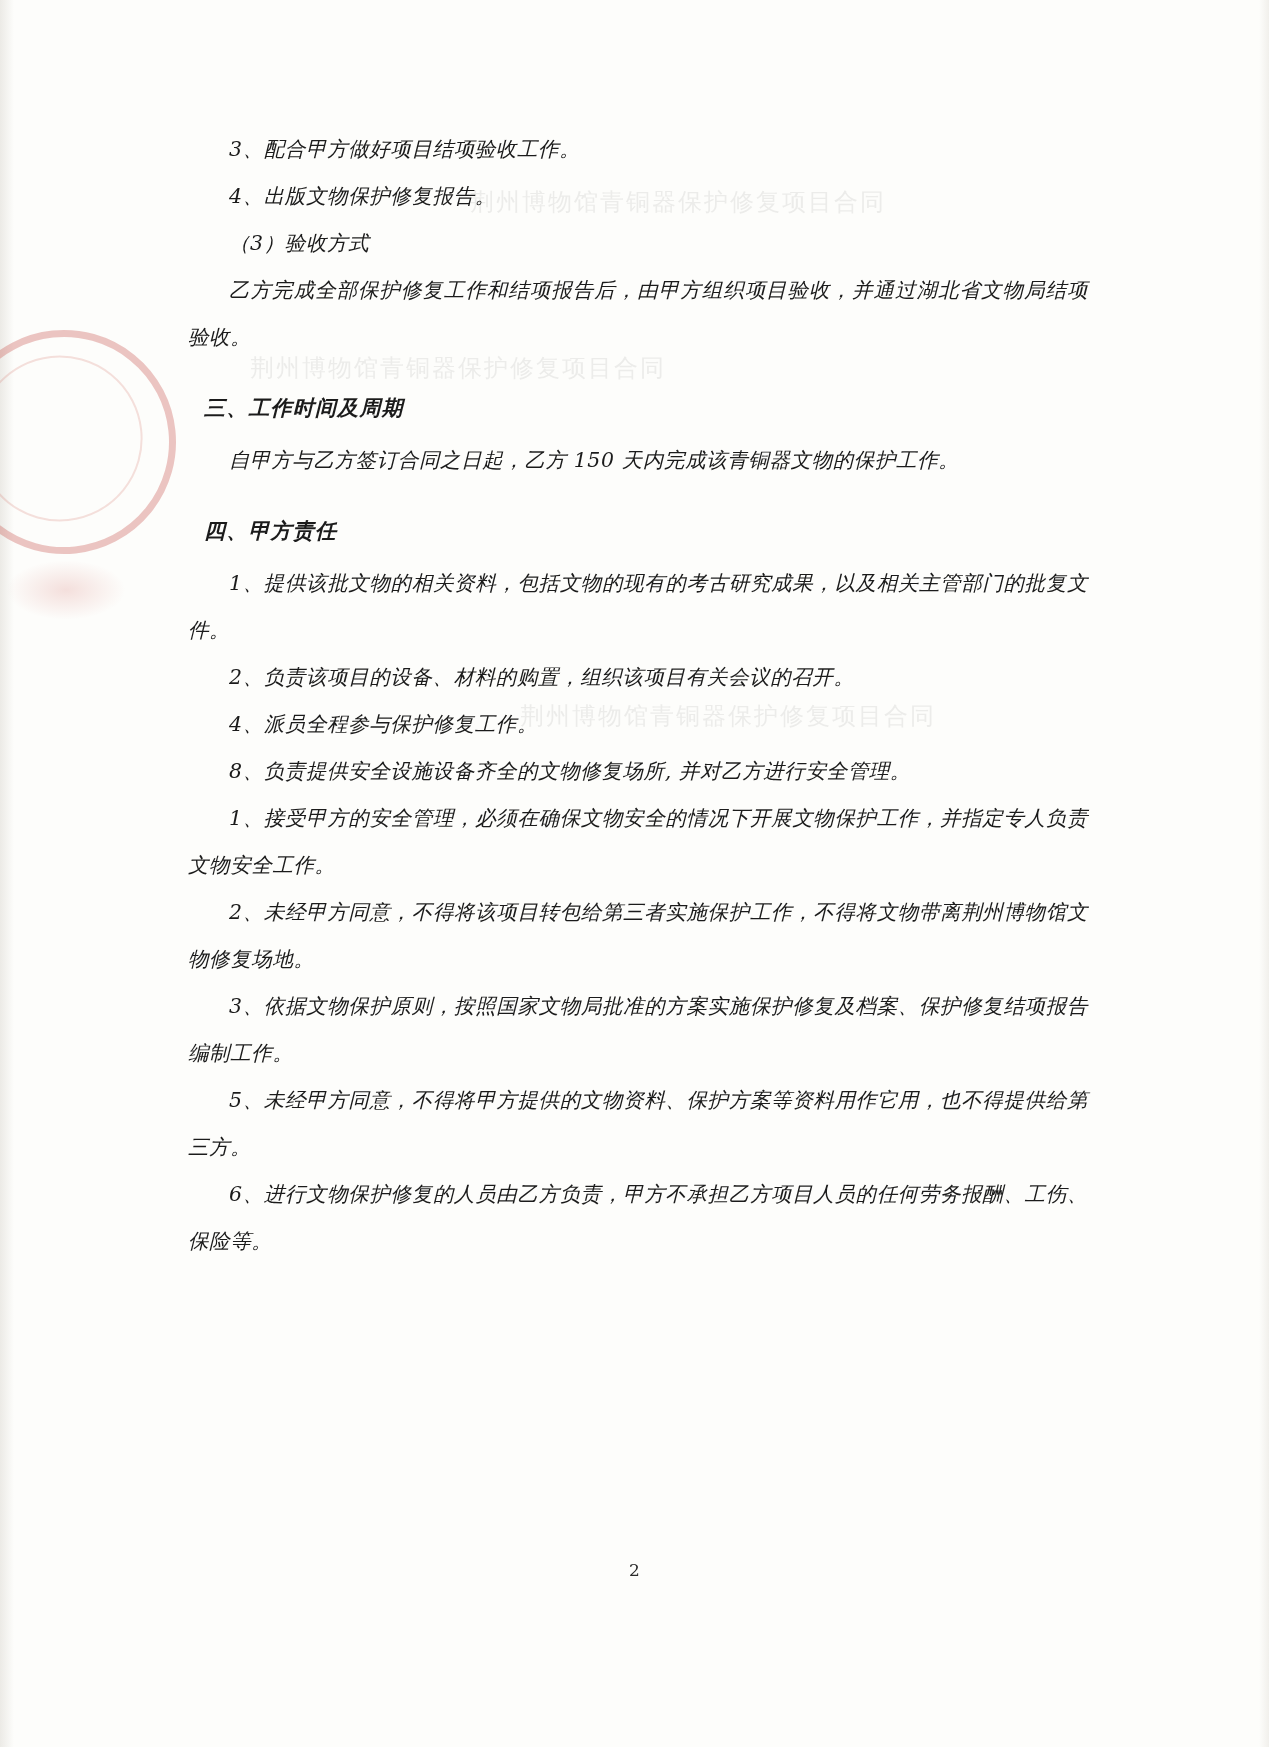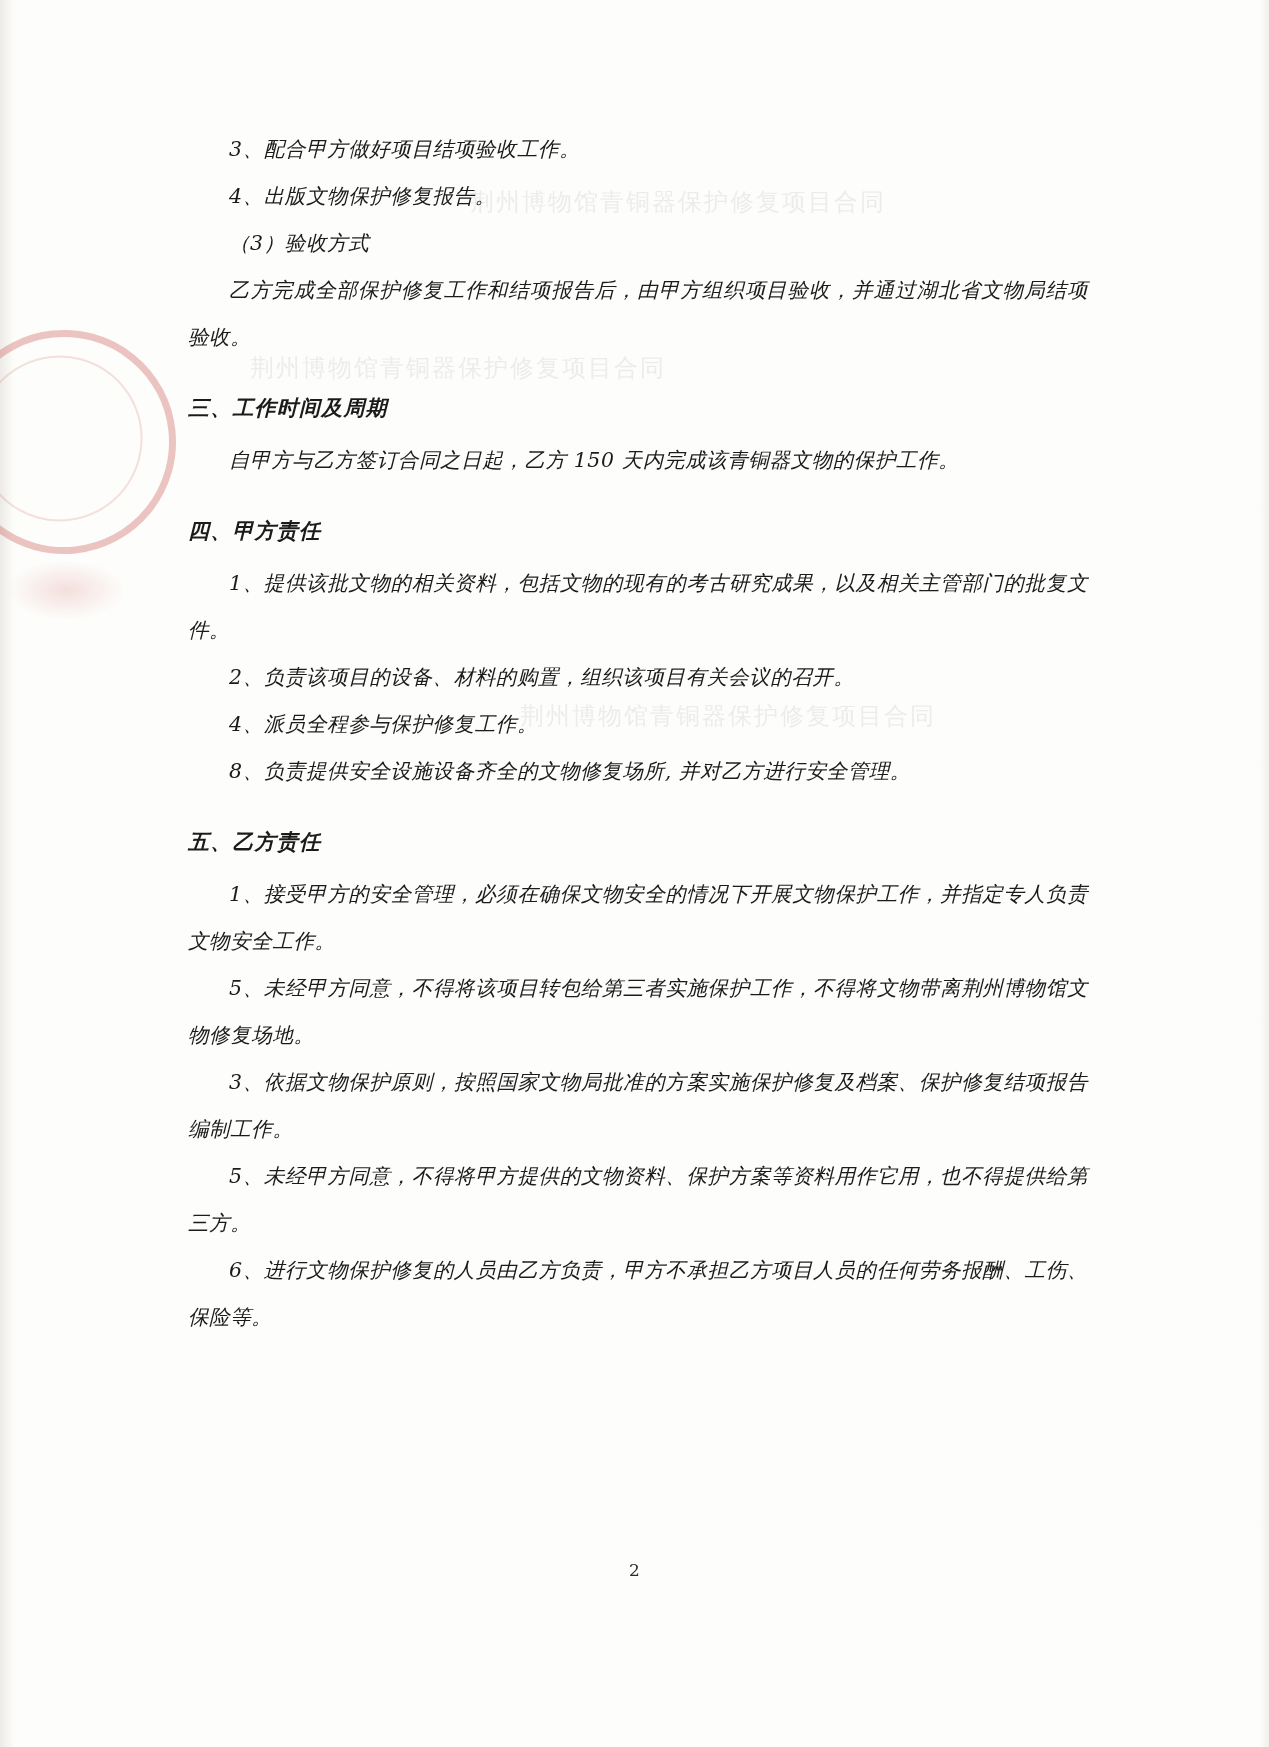--- a/index.html
+++ b/index.html
@@ -85,21 +85,21 @@
   p.body-line {
     margin: 0 0 0 0;
     font-size: 20.5px;
     line-height: 47px;
     letter-spacing: .6px;
     text-align: justify;
   }
   p.indent2 { text-indent: 2em; }
 
   h2.section {
-    margin: 24px 0 6px 0;
+    margin: 24px 0 6px 16px;
     font-size: 21px;
     line-height: 46px;
     font-weight: bold;
     letter-spacing: 1.2px;
     font-family: "DejaVu Sans", "Liberation Sans", sans-serif;
   }
 
   .page-number {
     position: absolute;
     left: 0;
@@ -136,23 +136,22 @@
 
     <h2 class="section">三、工作时间及周期</h2>
     <p class="body-line indent2">自甲方与乙方签订合同之日起，乙方 150 天内完成该青铜器文物的保护工作。</p>
 
     <h2 class="section">四、甲方责任</h2>
     <p class="body-line indent2">1、提供该批文物的相关资料，包括文物的现有的考古研究成果，以及相关主管部门的批复文件。</p>
     <p class="body-line indent2">2、负责该项目的设备、材料的购置，组织该项目有关会议的召开。</p>
     <p class="body-line indent2">4、派员全程参与保护修复工作。</p>
     <p class="body-line indent2">8、负责提供安全设施设备齐全的文物修复场所, 并对乙方进行安全管理。</p>
 
-    <h2 class="section">五、乙方责任</h2>
     <p class="body-line indent2">1、接受甲方的安全管理，必须在确保文物安全的情况下开展文物保护工作，并指定专人负责文物安全工作。</p>
-    <p class="body-line indent2">5、未经甲方同意，不得将该项目转包给第三者实施保护工作，不得将文物带离荆州博物馆文物修复场地。</p>
+    <p class="body-line indent2">2、未经甲方同意，不得将该项目转包给第三者实施保护工作，不得将文物带离荆州博物馆文物修复场地。</p>
     <p class="body-line indent2">3、依据文物保护原则，按照国家文物局批准的方案实施保护修复及档案、保护修复结项报告编制工作。</p>
     <p class="body-line indent2">5、未经甲方同意，不得将甲方提供的文物资料、保护方案等资料用作它用，也不得提供给第三方。</p>
     <p class="body-line indent2">6、进行文物保护修复的人员由乙方负责，甲方不承担乙方项目人员的任何劳务报酬、工伤、保险等。</p>
 
   </div>
 
   <div class="page-number">2</div>
 </div>
 
 </body></html>

